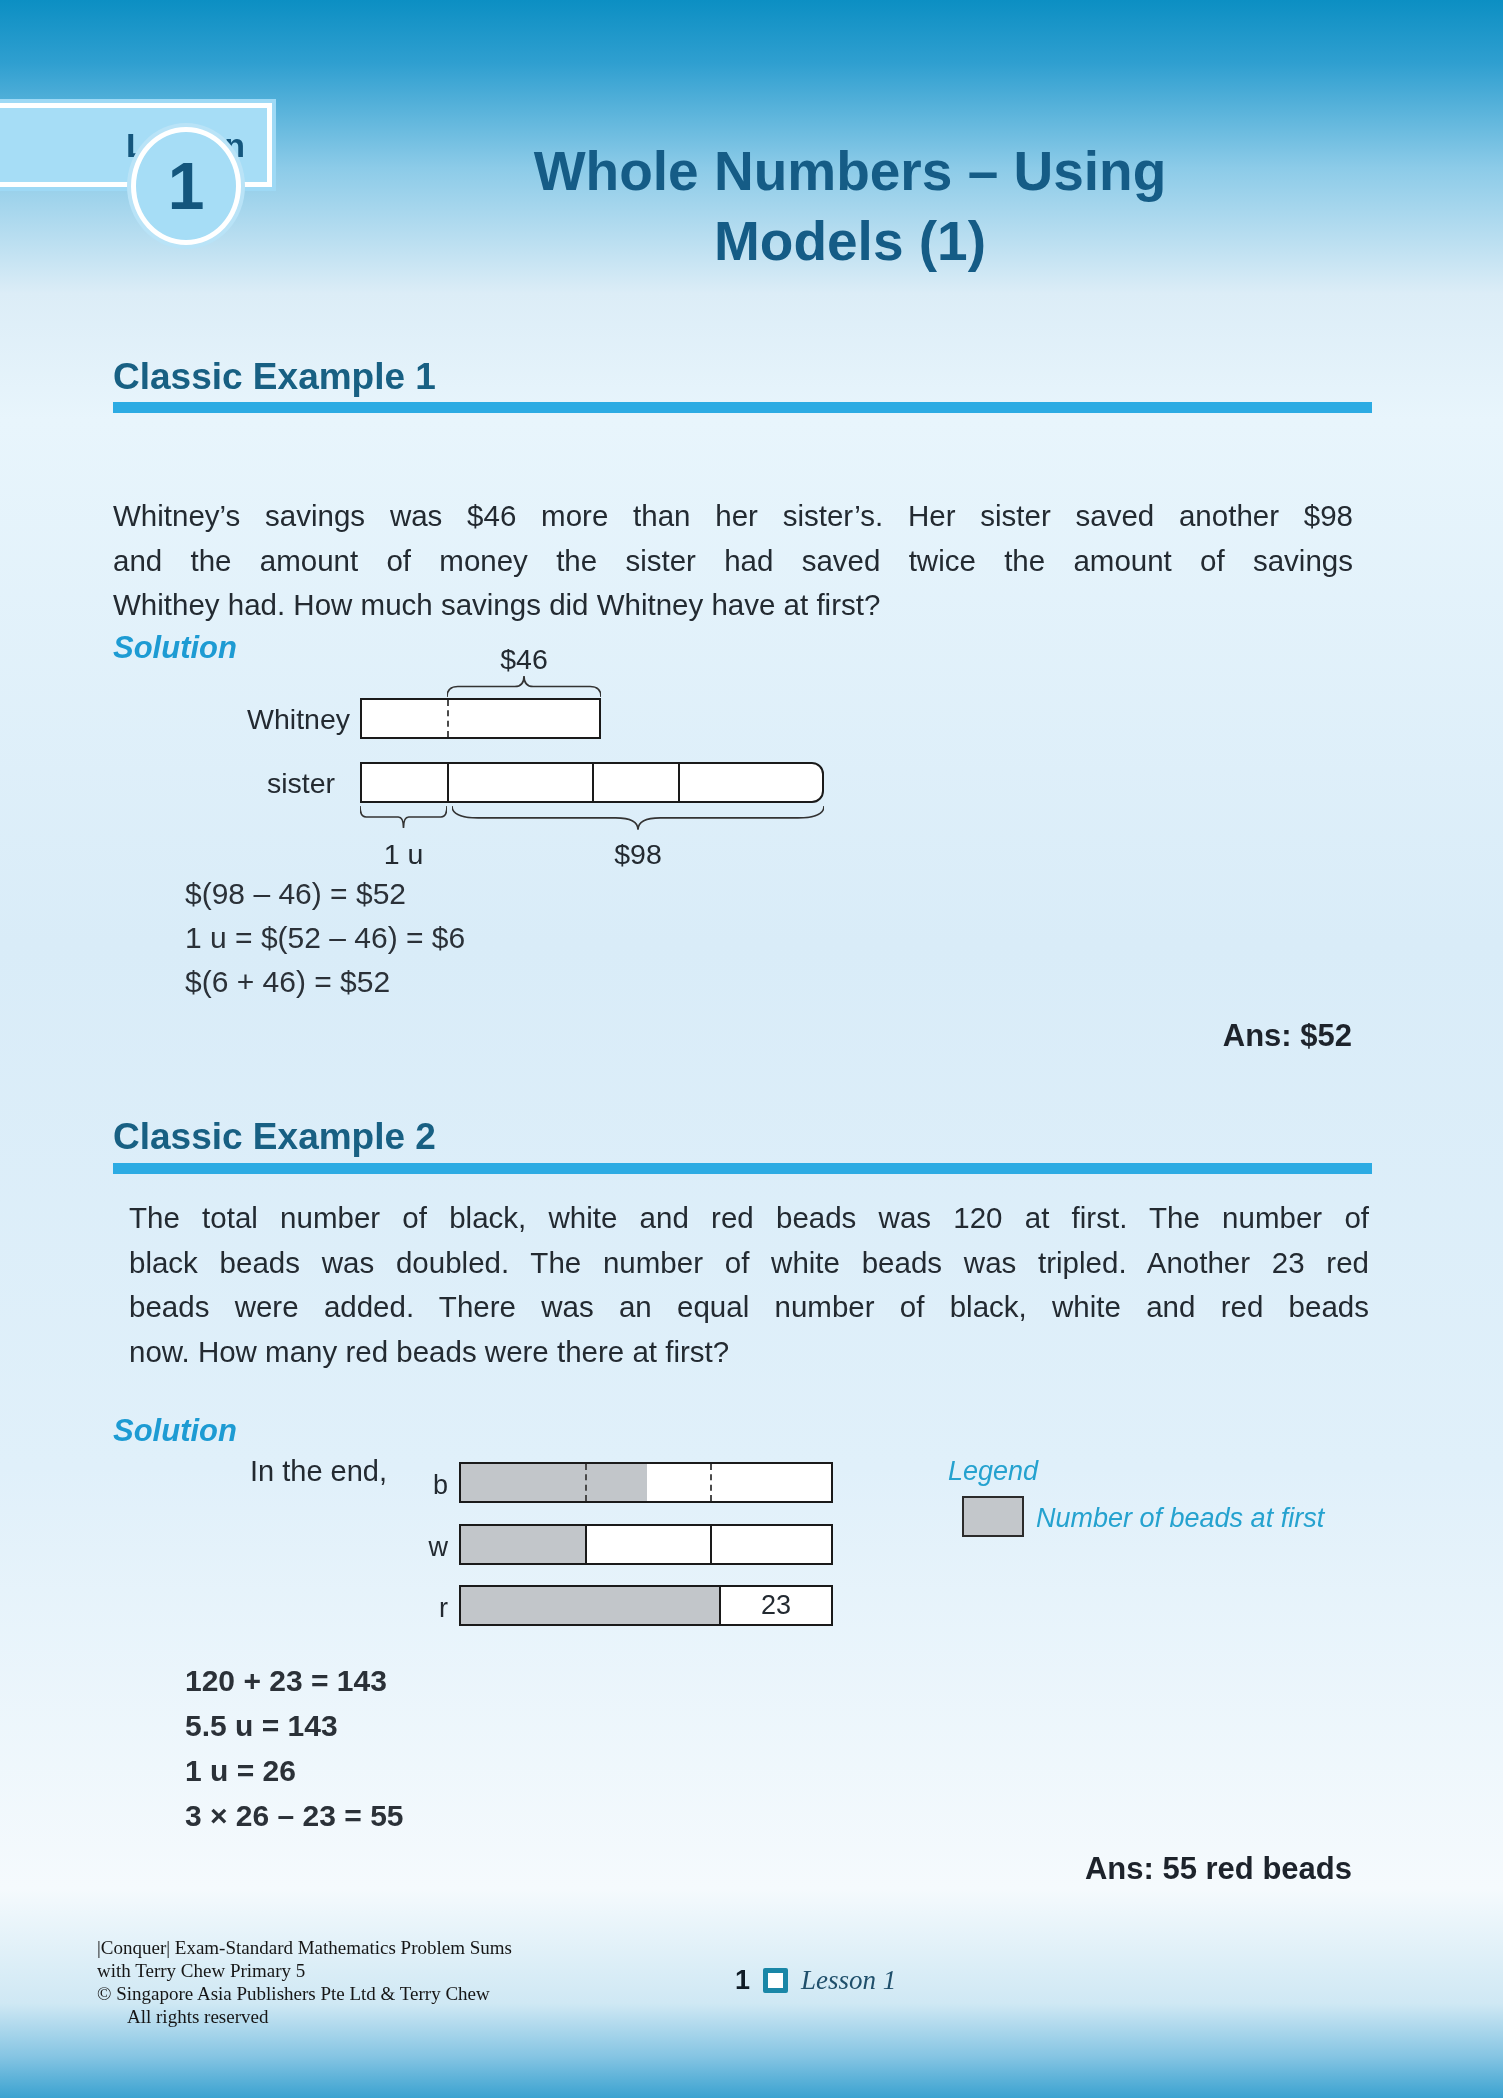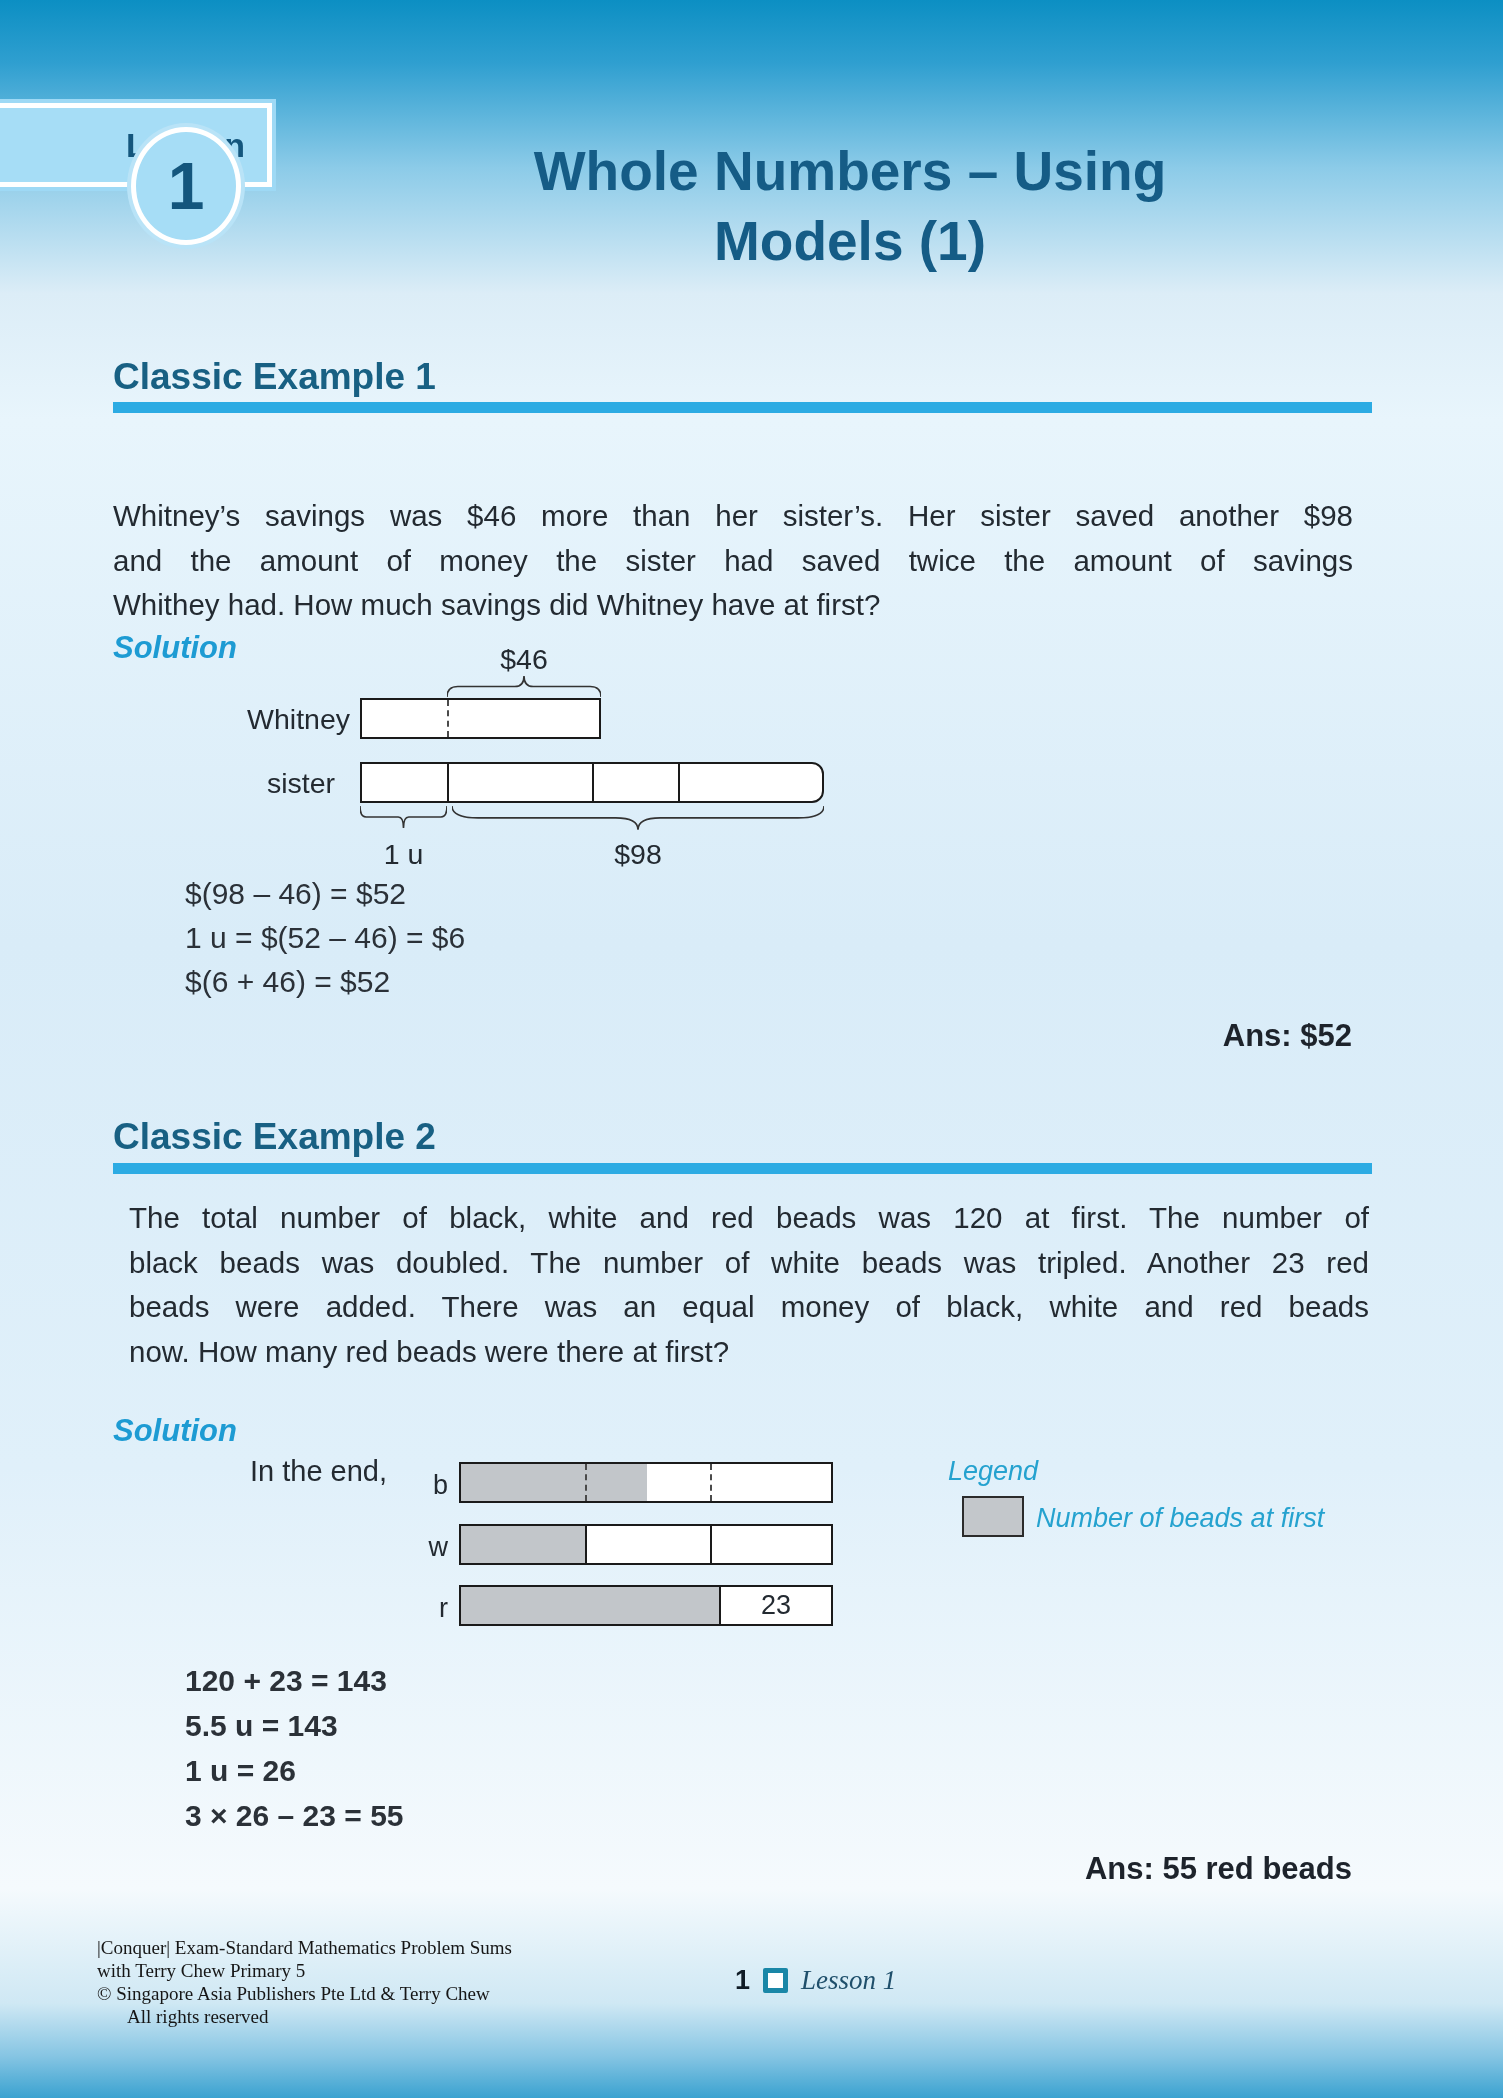--- a/index.html
+++ b/index.html
@@ -124,21 +124,21 @@
     <div>$(6 + 46) = $52</div>
   </div>
   <div class="abs ans" style="left:950px;top:1018px;width:402px;">Ans: $52</div>
 
   <div class="abs ce-head" style="left:113px;top:1116px;">Classic Example 2</div>
   <div class="abs stripe" style="left:113px;top:1163px;"></div>
 
   <div class="abs para" style="left:129px;top:1196px;">
     <div class="jline">The total number of black, white and red beads was 120 at first. The number of</div>
     <div class="jline">black beads was doubled. The number of white beads was tripled. Another 23 red</div>
-    <div class="jline">beads were added. There was an equal money of black, white and red beads</div>
+    <div class="jline">beads were added. There was an equal number of black, white and red beads</div>
     <div class="jlast">now. How many red beads were there at first?</div>
   </div>
 
   <div class="abs solution" style="left:113px;top:1413px;">Solution</div>
 
   <div class="abs mlabel" style="left:250px;top:1455px;font-size:29px;">In the end,</div>
 
   <div class="abs mlabel right" style="left:380px;top:1470px;width:68px;font-size:27px;">b</div>
   <div class="bar" style="left:459px;top:1462px;width:374px;height:41px;">
     <div class="gray" style="width:186px;"></div>

